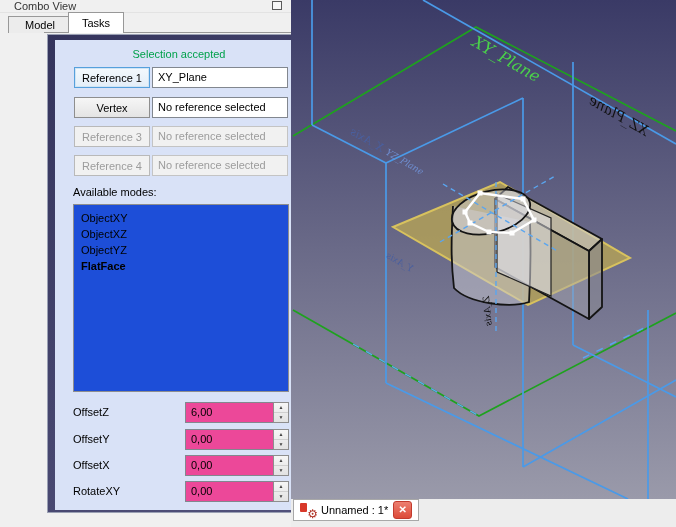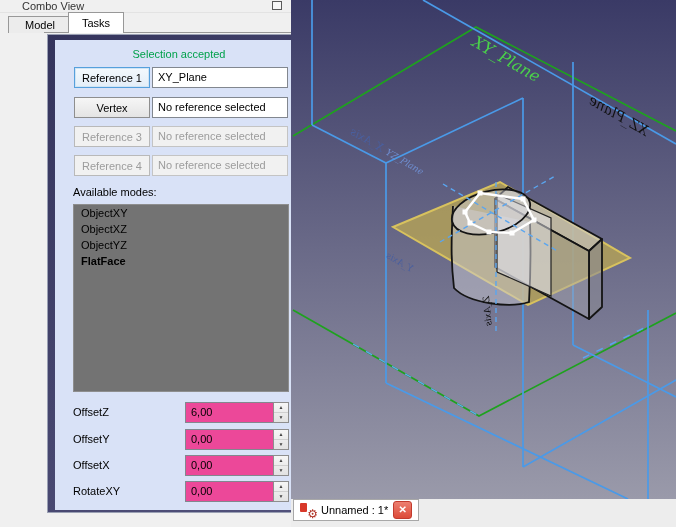--- a/index.html
+++ b/index.html
@@ -2,21 +2,21 @@
 <html><head>
 <meta charset="utf-8">
 <style>
   html,body{margin:0;padding:0;}
   .screen{position:relative;width:676px;height:527px;background:#f0f0f0;overflow:hidden;
           font-family:"Liberation Sans",sans-serif;font-size:11px;color:#000;}
 
   
   .left-panel{position:absolute;left:0;top:0;width:291px;height:527px;background:#f0f0f0;}
   .titlebar{position:absolute;left:0;top:0;width:291px;height:12px;overflow:hidden;background:#f0f0f0;border-bottom:1px solid #e3e3e3;}
-  .titlebar .title{display:inline-block;margin:-4px 0 0 22px;font-size:11px;color:#333;text-align:center;}
+  .titlebar .title{display:inline-block;margin:-4px 0 0 14px;font-size:11px;color:#333;text-align:center;}
   .float-btn{position:absolute;left:272px;top:1px;width:8px;height:7px;border:1px solid #5a5a5a;background:#f7f7f7;}
   .tab{position:absolute;box-sizing:border-box;border:1px solid #989898;text-align:center;cursor:default;}
   .tab-model{left:8px;top:16px;width:64px;height:17px;line-height:16px;background:#ececec;border-bottom:none;}
   .tab-tasks{left:68px;top:12px;width:56px;height:21px;line-height:20px;background:#ffffff;border-bottom:none;z-index:3;}
   .tabpane{position:absolute;left:0;top:32px;width:291px;height:481px;background:#f0f0f0;border-top:1px solid #989898;margin-left:44px;}
   .navy-frame{position:absolute;left:3px;top:1px;width:265px;height:479px;
               background:linear-gradient(135deg,#34345c 0%,#46466f 55%,#52527c 100%);
               border:1px solid #9aa0b4;box-sizing:border-box;}
   .blue-box{position:absolute;left:7px;top:5px;width:248px;height:470px;background:#d9e2f7;}
   .status{position:absolute;left:0;top:8px;width:248px;text-align:center;color:#00a14b;}
@@ -25,21 +25,21 @@
            font-family:"Liberation Sans",sans-serif;font-size:11px;color:#000;padding:0;}
   .ref-btn.active{border:1px solid #56a0dc;box-shadow:inset 0 0 0 1px #cfe4f5;background:linear-gradient(#f4f9fd,#e3eef8);}
   .ref-btn.disabled{background:#f1f1f1;border-color:#b9b9b9;color:#9c9c9c;}
   .ref-field{position:absolute;left:97px;width:136px;height:21px;box-sizing:border-box;
              border:1px solid #82878f;background:#fff;line-height:19px;padding-left:5px;
              white-space:nowrap;overflow:hidden;}
   .ref-field.disabled{background:#f1f1f1;border-color:#c4c4c4;color:#9c9c9c;}
   .row1{top:27px;} .row2{top:57px;} .row3{top:86px;} .row4{top:115px;}
   .modes-label{position:absolute;left:18px;top:146px;}
   .modes-list{position:absolute;left:18px;top:164px;width:216px;height:188px;box-sizing:border-box;
-              background:#737373;border:1px solid #8e8e8e;}
+              background:#1d4ed8;border:1px solid #8e8e8e;padding-top:5px;}
   .mode-item{height:16px;line-height:16px;padding-left:7px;}
   .mode-item.selected{font-weight:bold;}
   .spin-row-label{position:absolute;left:18px;height:21px;line-height:21px;}
   .spin-field{position:absolute;left:130px;width:88px;height:21px;box-sizing:border-box;
               border:1px solid #82878f;border-right:none;background:#ec4899;line-height:19px;padding-left:5px;}
   .spinner{position:absolute;left:218px;width:16px;height:21px;box-sizing:border-box;
            border:1px solid #8e8e8e;background:linear-gradient(#f6f6f6,#e2e2e2);}
   .spin-up,.spin-dn{position:absolute;left:0;width:100%;height:9px;font-size:5px;line-height:9px;
                     text-align:center;color:#444;}
   .spin-up{top:0;border-bottom:1px solid #cfcfcf;} .spin-dn{bottom:0;}

